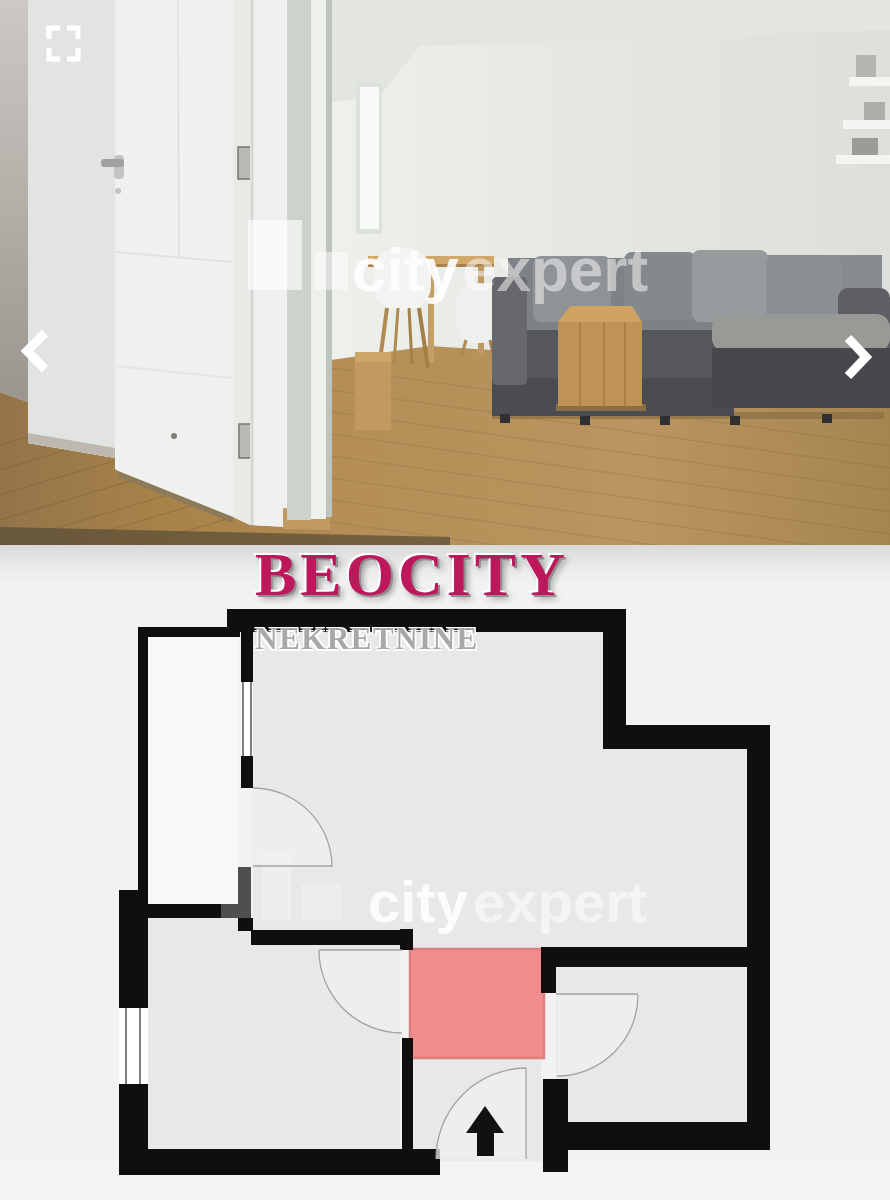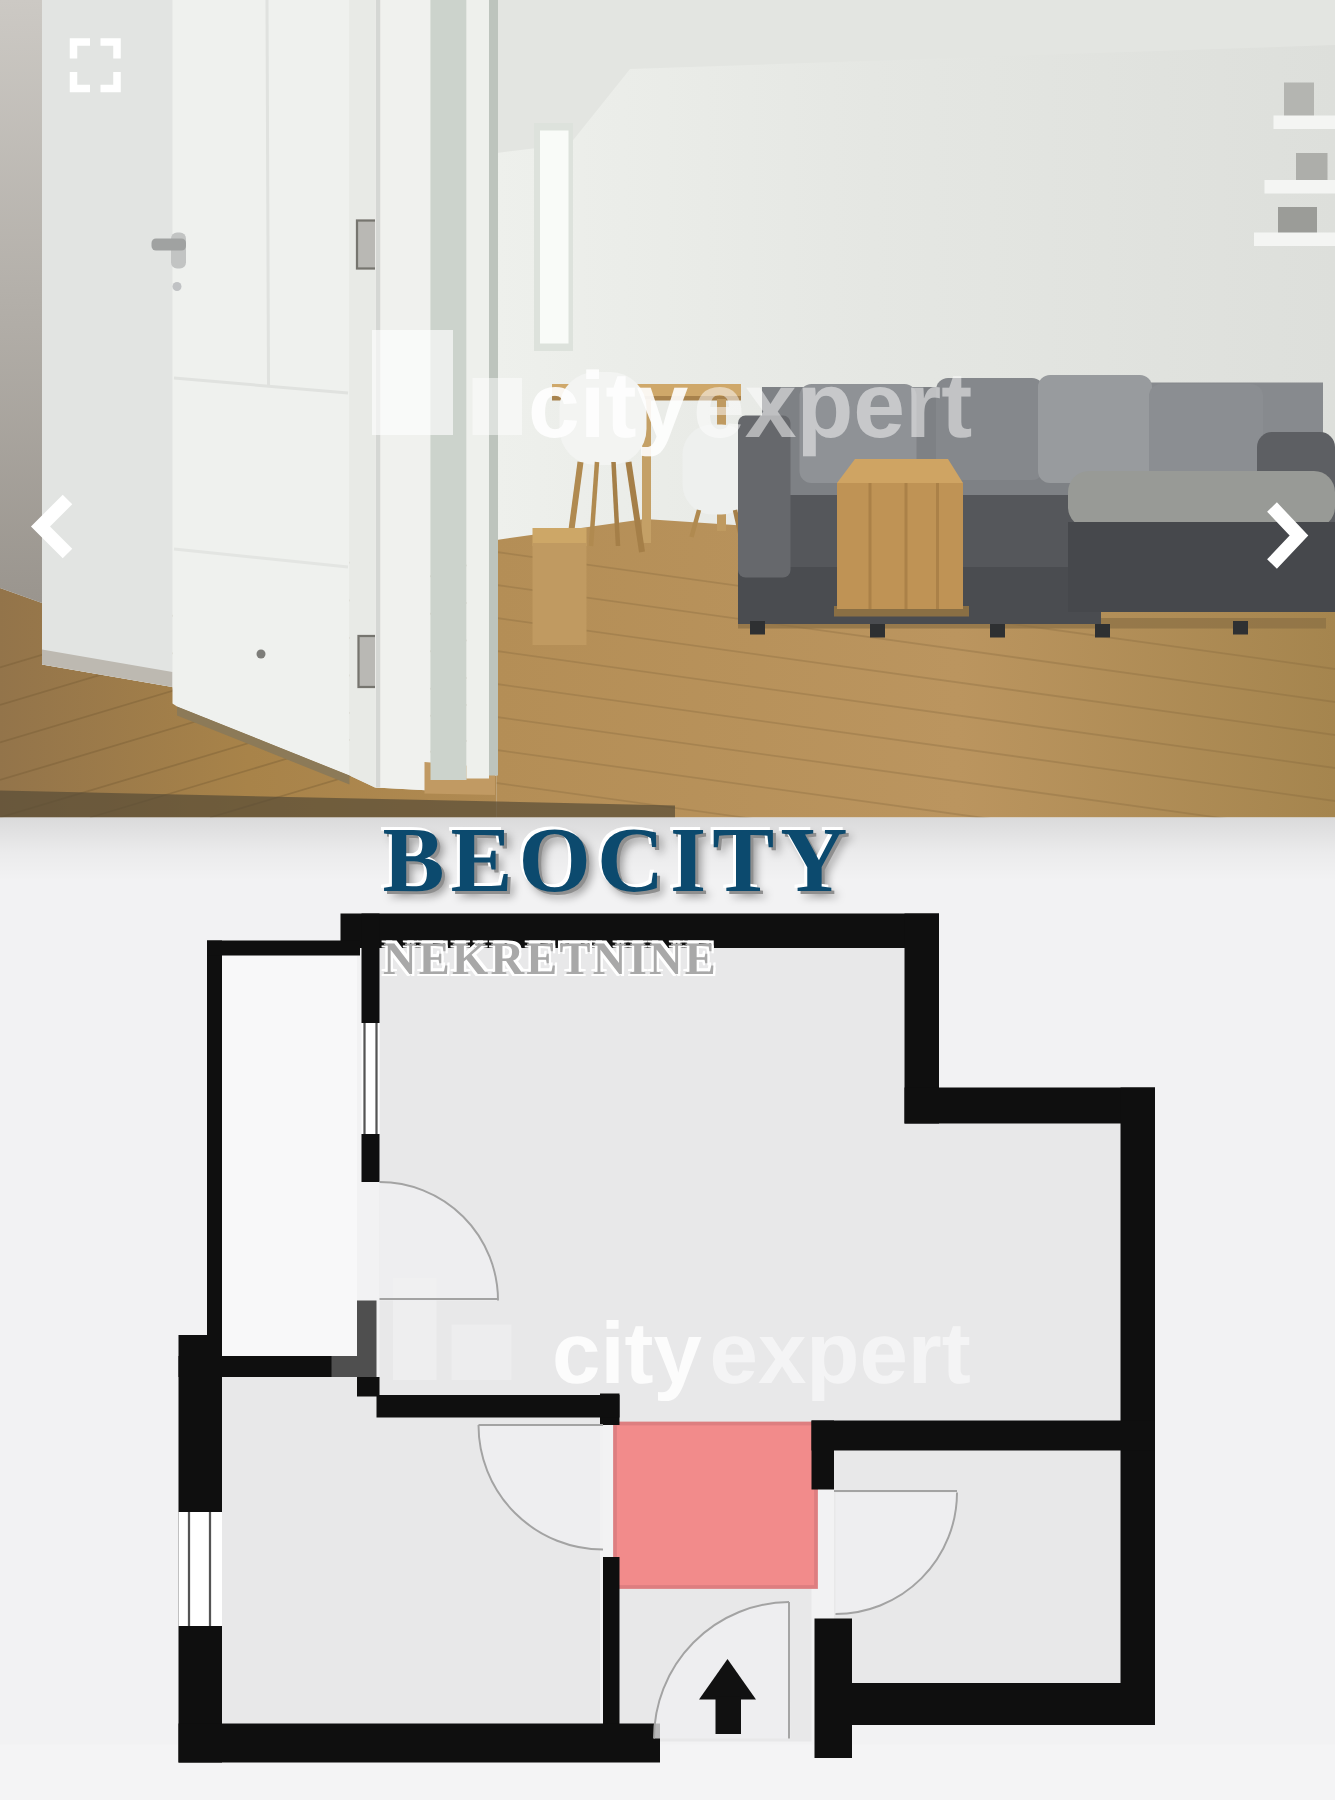--- a/index.html
+++ b/index.html
@@ -300,18 +300,18 @@
     </g>
   </g>
 
   <g fill="#111111">
     <polygon points="466,1133 485,1106 504,1133"></polygon>
     <rect x="477" y="1131" width="17" height="25"></rect>
   </g>
 </svg>
 
 <div class="abs" style="left:0;top:539px;width:824px;text-align:center;font-family:'Liberation Serif',serif;
-     font-size:62px;font-weight:bold;letter-spacing:4px;color:#0c4a6e;
+     font-size:62px;font-weight:bold;letter-spacing:4px;color:#be185d;
      text-shadow:-2px -2px 0 #ffffff,2px 2px 0 #8f8f8f,4px 4px 6px rgba(0,0,0,0.35);">BEOCITY</div>
 
 <div class="abs" style="left:0;top:621px;width:734px;text-align:center;font-family:'Liberation Serif',serif;
      font-size:31px;font-weight:bold;letter-spacing:1.5px;color:#a8a8a8;
      text-shadow:-1.5px -1.5px 0 #ffffff,1.5px 1.5px 0 #ffffff,-1.5px 1.5px 0 #ffffff,1.5px -1.5px 0 #ffffff;">NEKRETNINE</div>
 
 </body></html>

